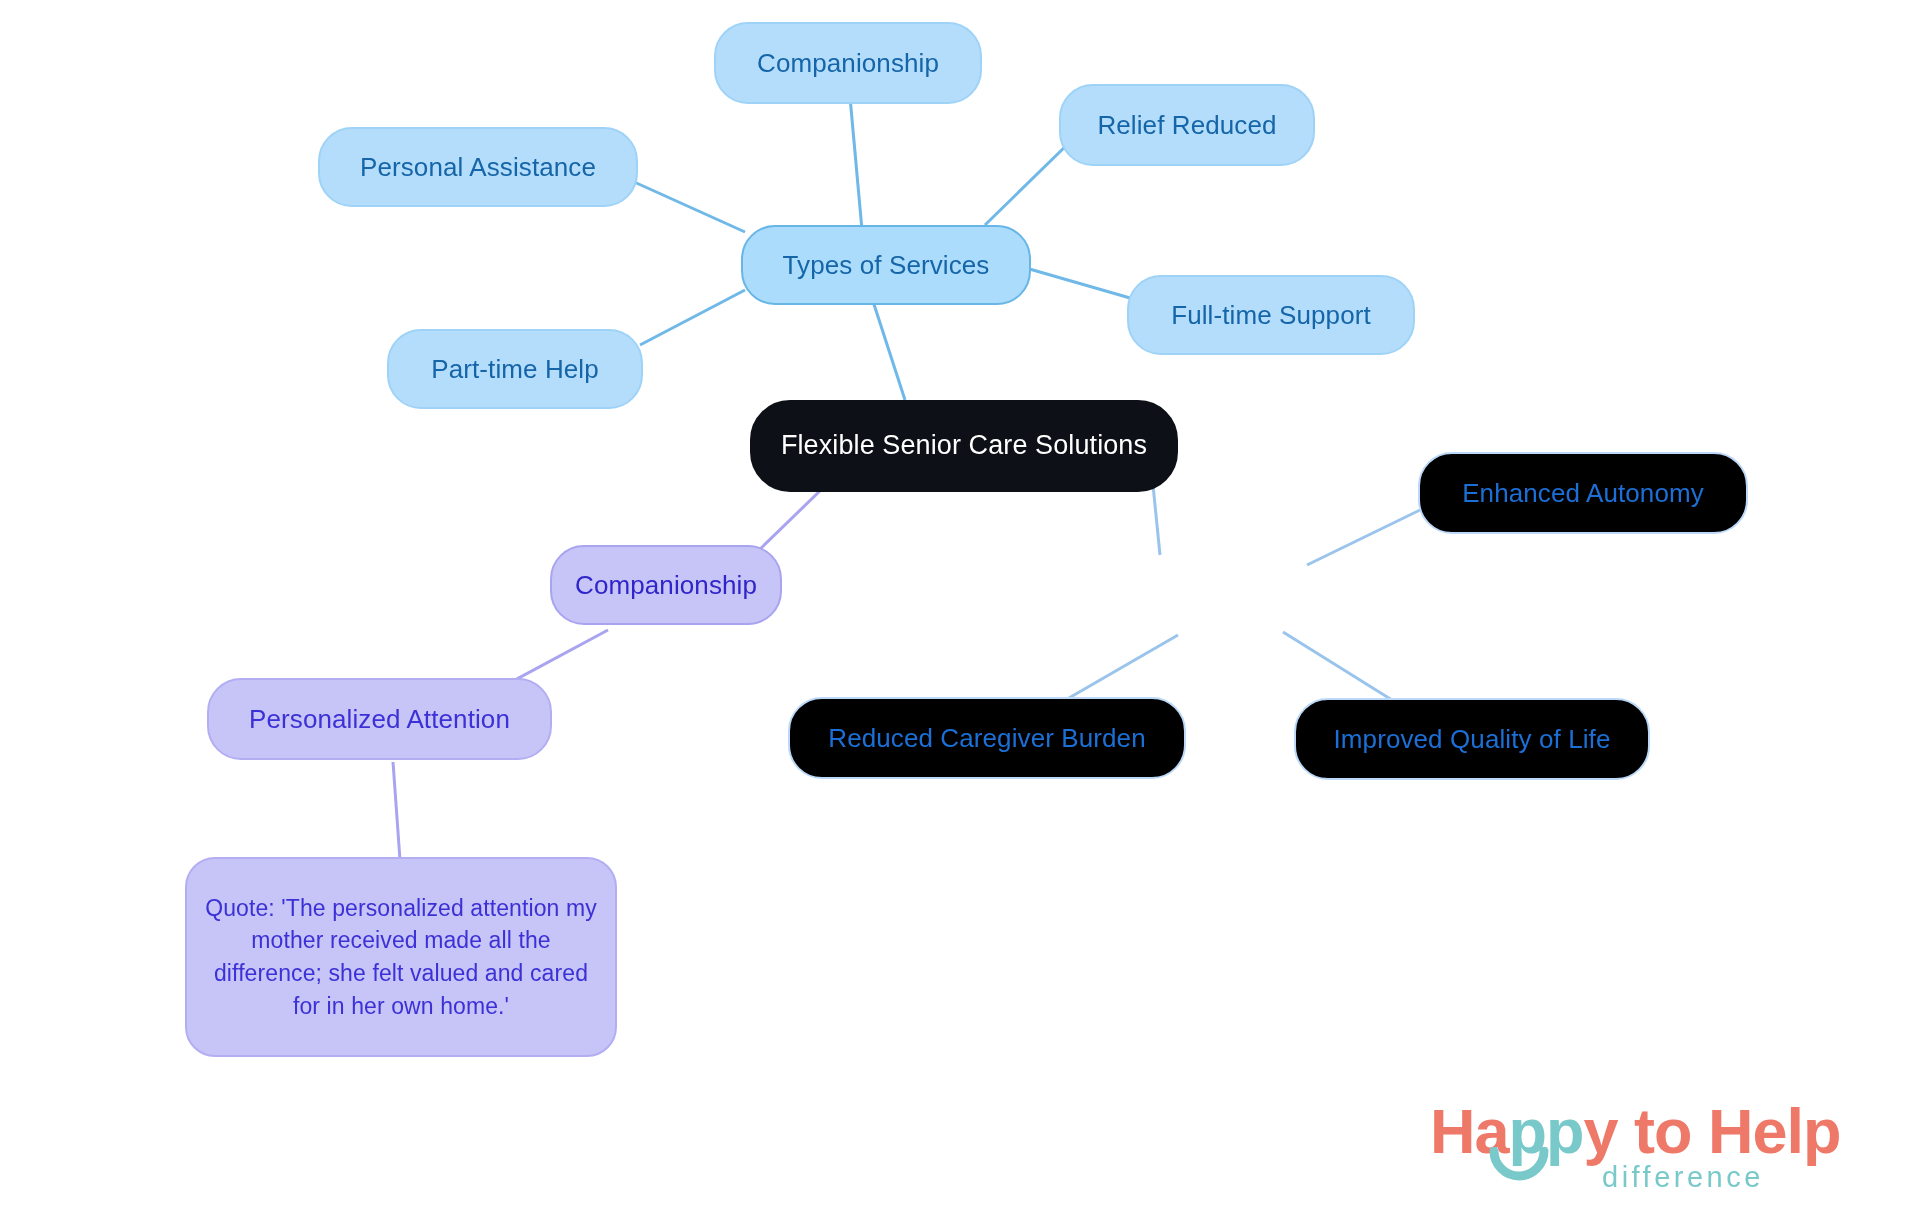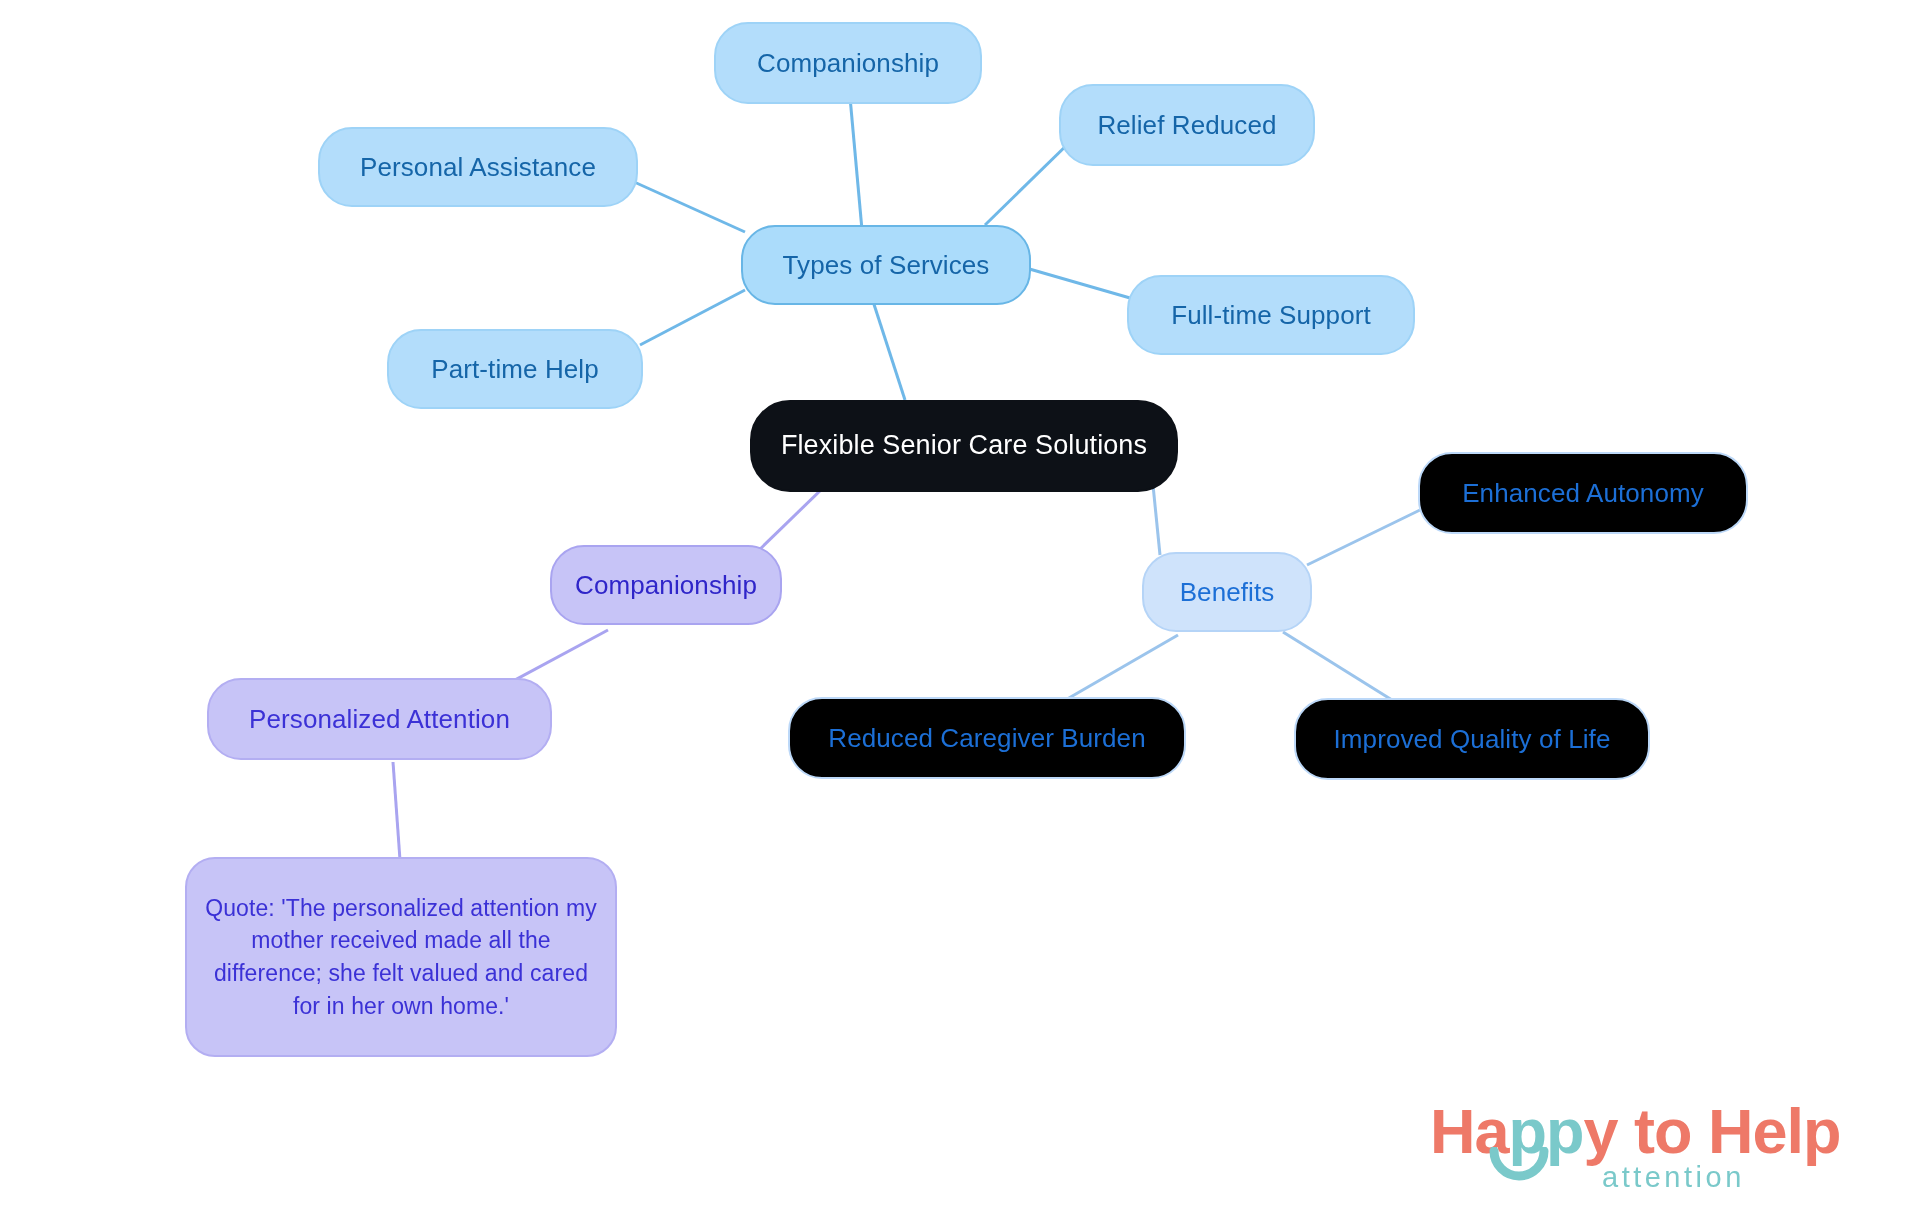--- a/index.html
+++ b/index.html
@@ -164,35 +164,34 @@
   <div class="node leaf-blue" style="left:714px; top:22px; width:268px; height:82px;">Companionship</div>
 
   <div class="node leaf-blue" style="left:1059px; top:84px; width:256px; height:82px;">Relief Reduced</div>
 
   <div class="node leaf-blue" style="left:318px; top:127px; width:320px; height:80px;">Personal Assistance</div>
 
   <div class="node leaf-blue" style="left:1127px; top:275px; width:288px; height:80px;">Full-time Support</div>
 
   <div class="node leaf-blue" style="left:387px; top:329px; width:256px; height:80px;">Part-time Help</div>
 
-  <div class="node branch-lightblue" style="left:1142px; top:552px; width:170px; height:80px;">Benefits</div>
 
   <div class="node leaf-lightblue" style="left:1418px; top:452px; width:330px; height:82px;">Enhanced Autonomy</div>
 
   <div class="node leaf-lightblue" style="left:788px; top:697px; width:398px; height:82px;">Reduced Caregiver Burden</div>
 
   <div class="node leaf-lightblue" style="left:1294px; top:698px; width:356px; height:82px;">Improved Quality of Life</div>
 
   <div class="node branch-purple" style="left:550px; top:545px; width:232px; height:80px;">Companionship</div>
 
   <div class="node leaf-purple" style="left:207px; top:678px; width:345px; height:82px;">Personalized Attention</div>
 
   <div class="node leaf-purple quote" style="left:185px; top:857px; width:432px; height:200px;">Quote: 'The personalized attention my mother received made all the difference; she felt valued and cared for in her own home.'</div>
 
   <div id="logo">
     <div class="logo-wordmark"><span class="logo-coral">Ha</span><span class="logo-teal">pp</span><span class="logo-coral">y</span><span class="logo-coral"> to Help</span></div>
     <svg id="logo-smile" viewBox="0 0 62 42">
       <path d="M6 4 A25 25 0 0 0 56 4" fill="none" stroke="#7ac9ca" stroke-width="9" stroke-linecap="round"></path>
     </svg>
-    <div class="logo-sub">attention</div>
+    <div class="logo-sub">difference</div>
   </div>
 
 </div>
 
 </body></html>

